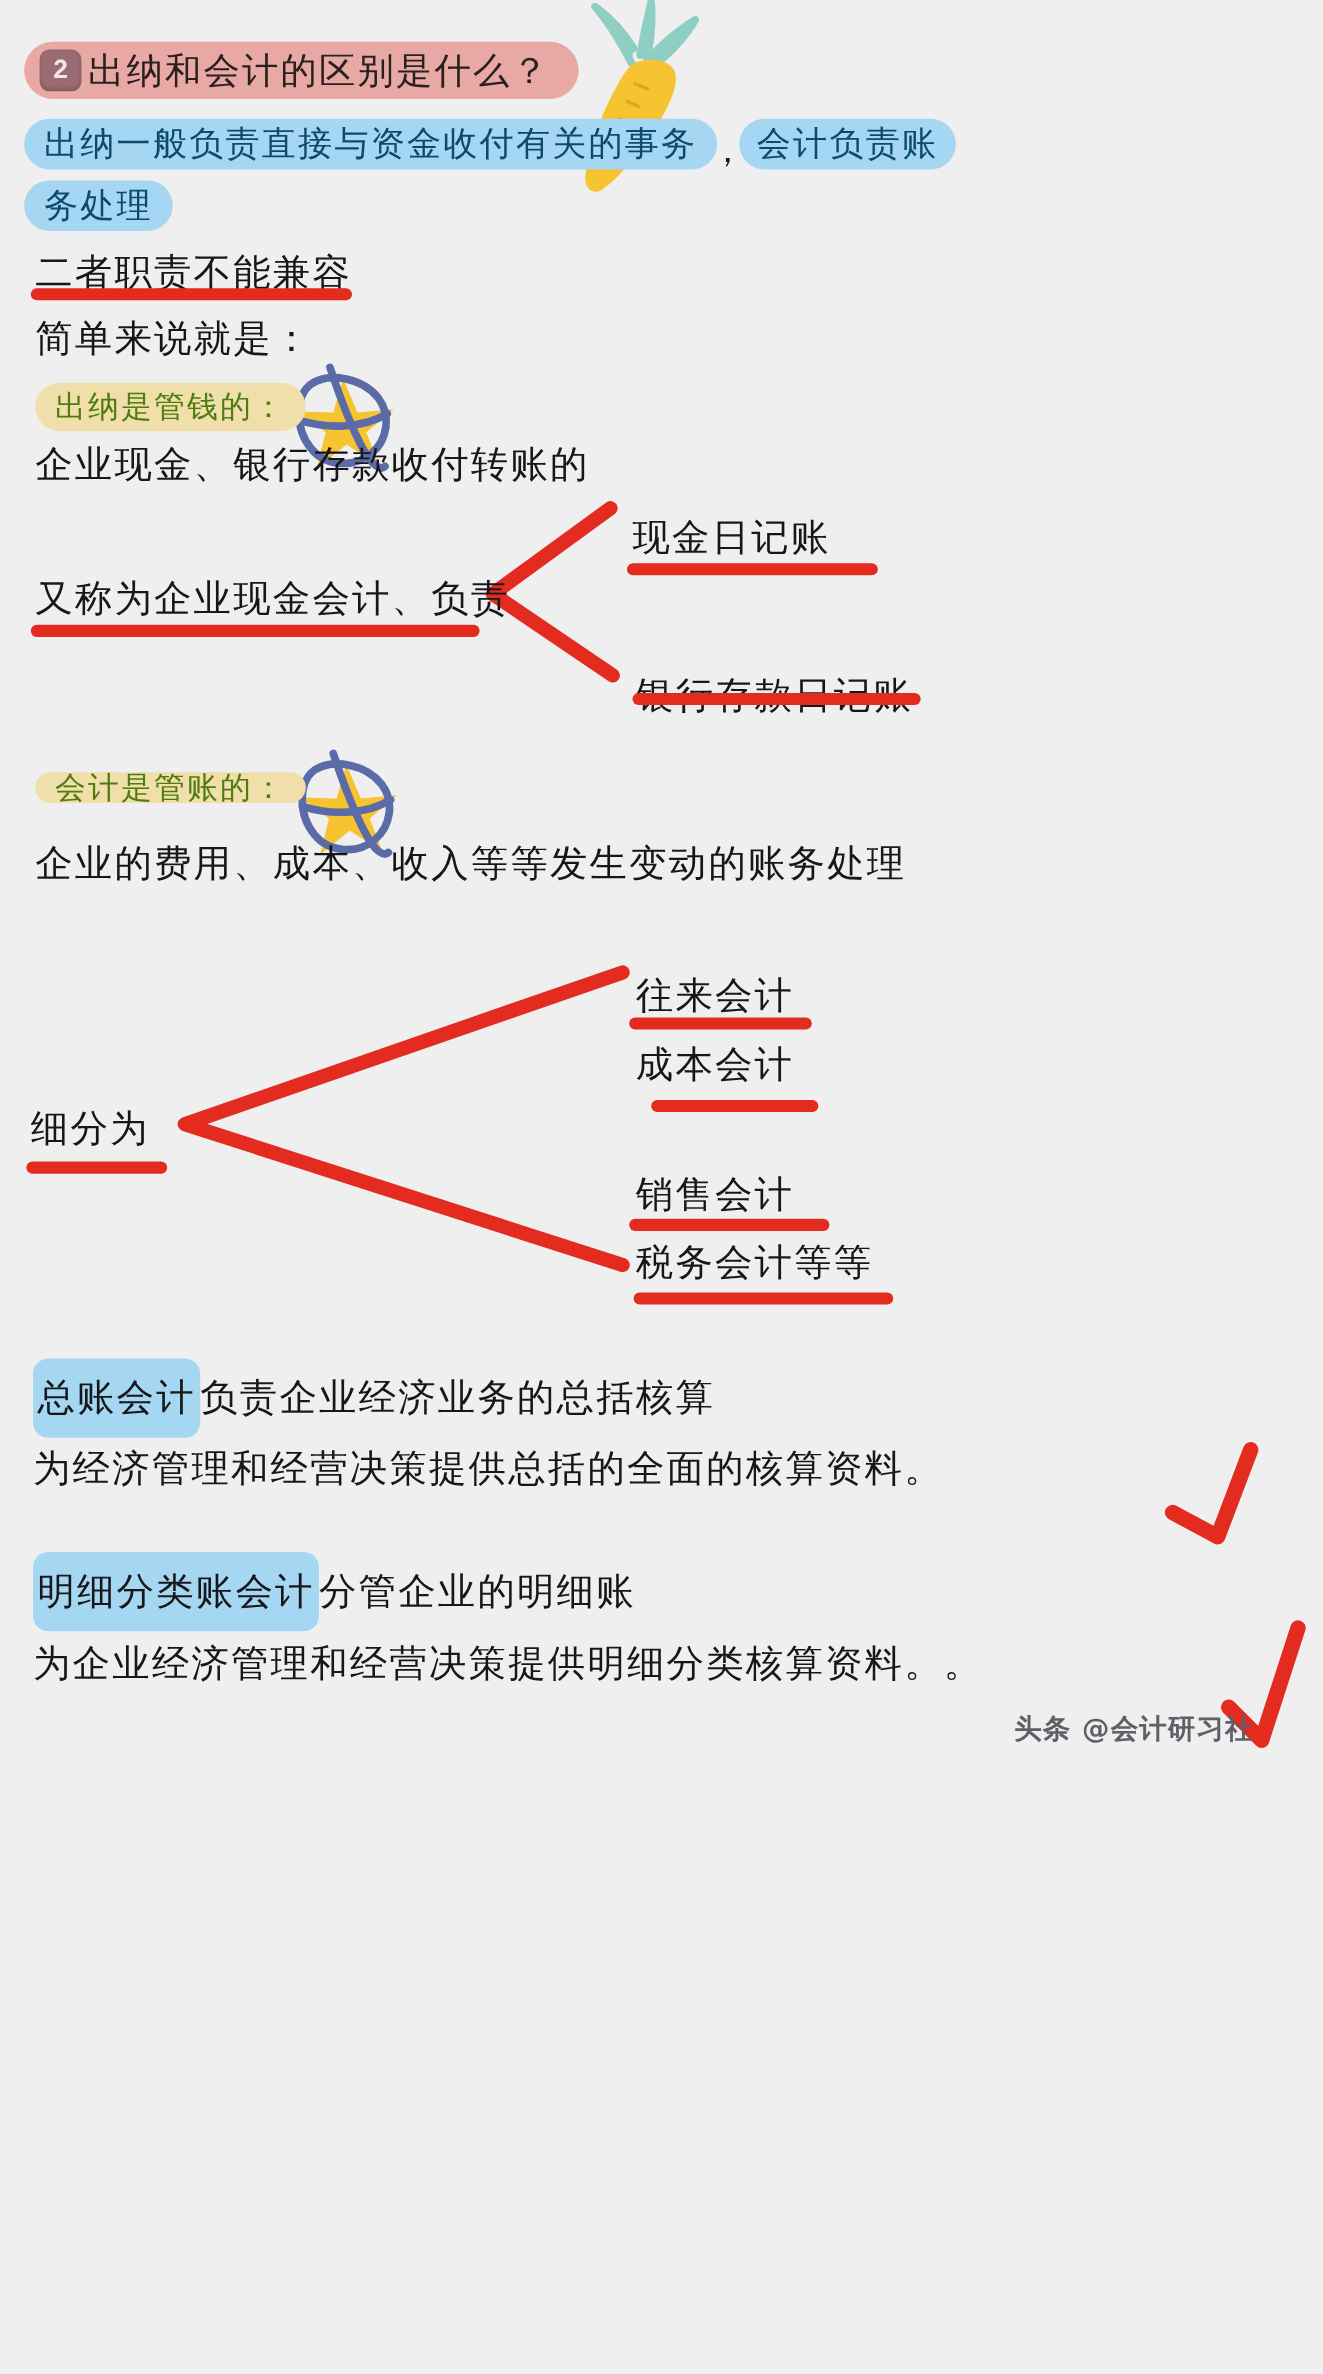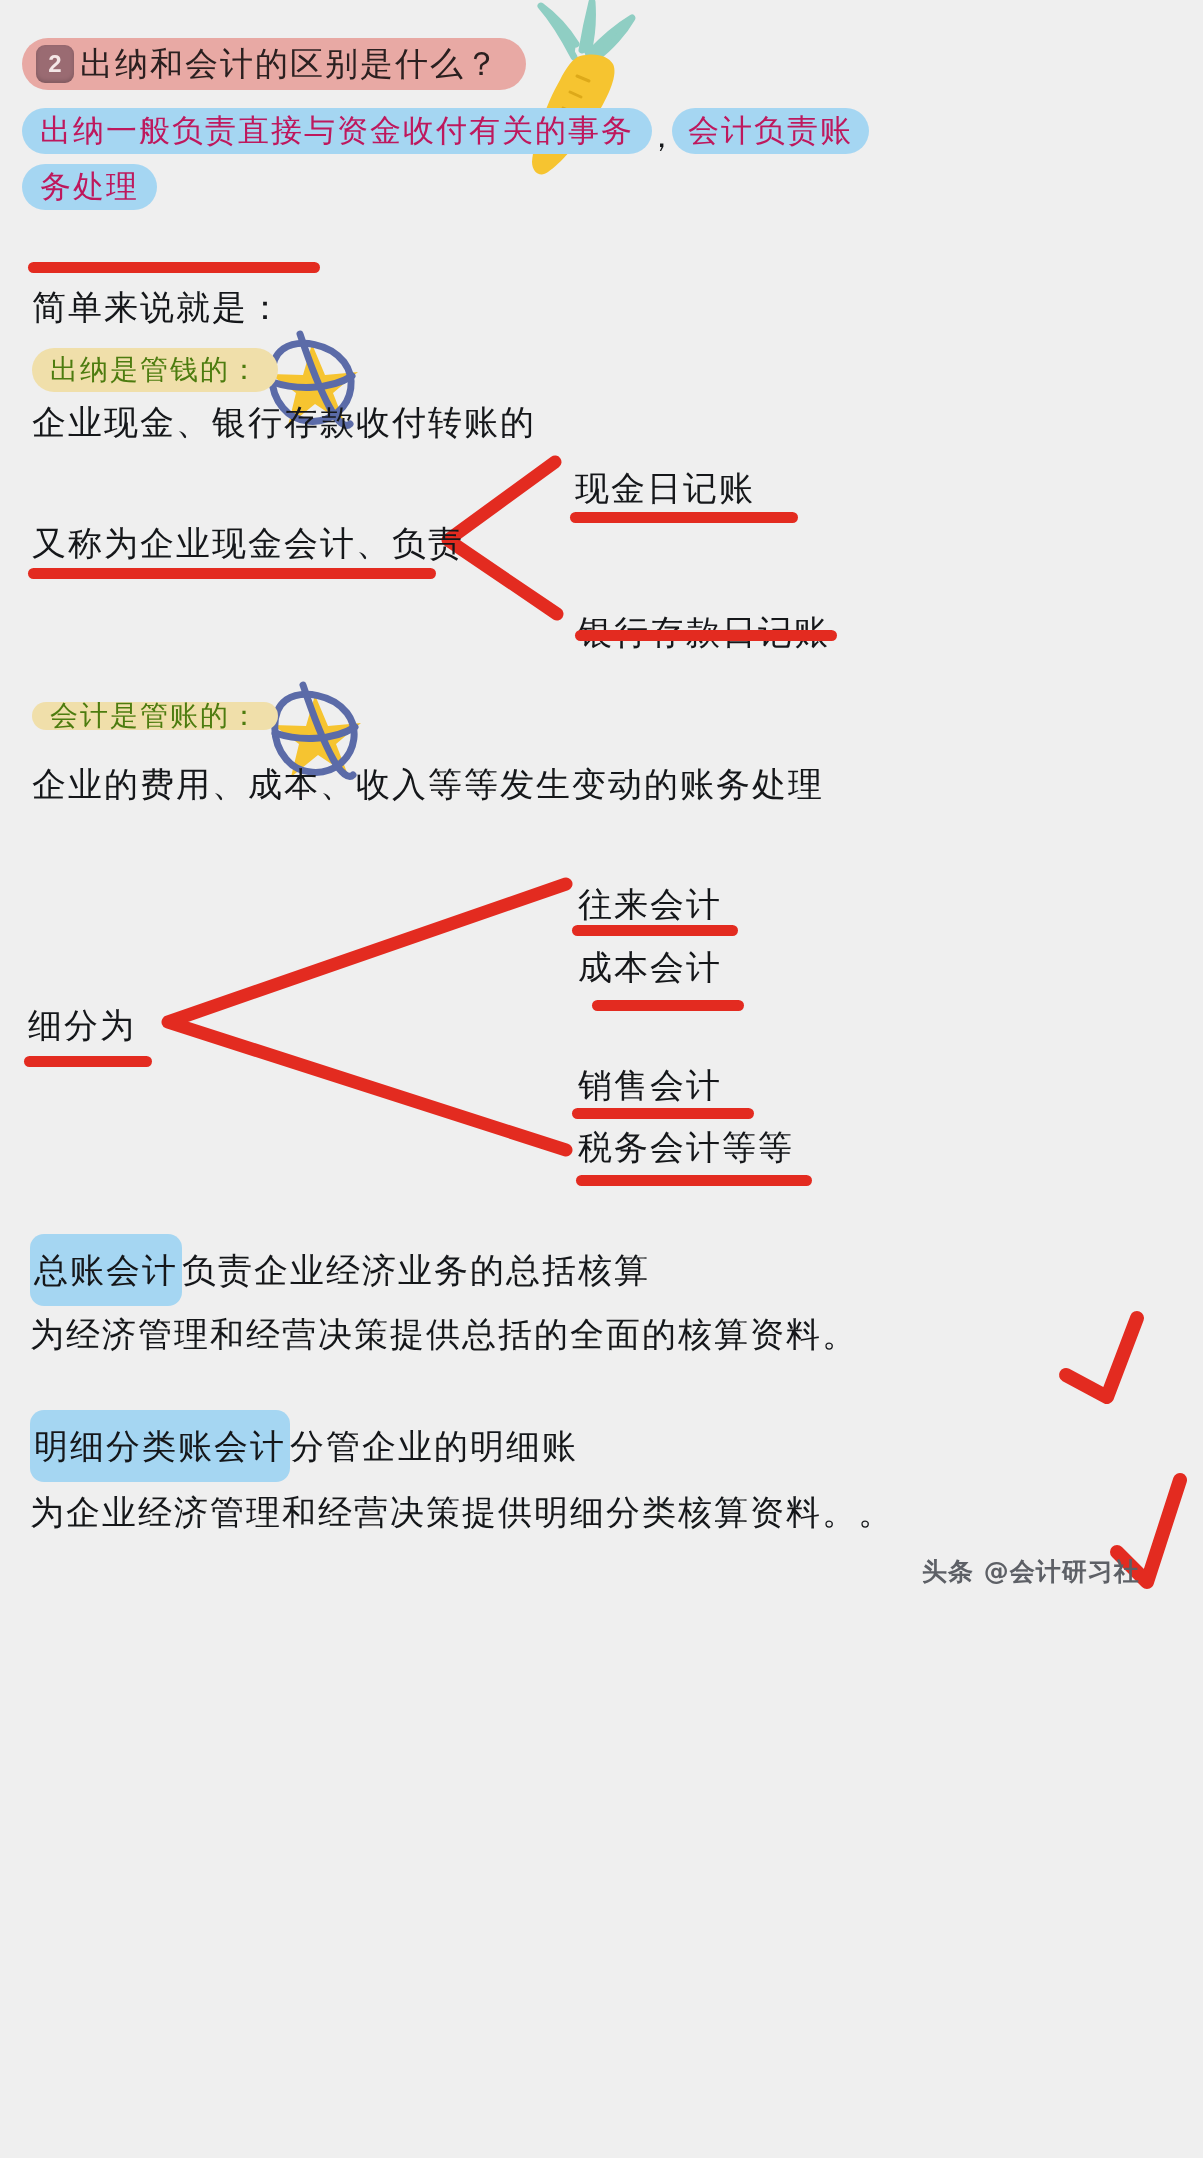--- a/index.html
+++ b/index.html
@@ -34,21 +34,21 @@
     position: absolute;
     border-radius: 40px;
     white-space: nowrap;
     display: flex;
     align-items: center;
     letter-spacing: 2px;
     font-family: "DejaVu Sans", "Liberation Sans", sans-serif;
     font-weight: 500;
   }
   .pill-pink  { background: #e8a9a4; color: #2b2020; }
-  .pill-blue  { background: #a5d6f2; color: #be185d; }
+  .pill-blue  { background: #a5d6f2; color: #0c4a6e; }
   .pill-yellow{ background: #f0dfaa; color: #4d7c0f; }
 
   
   .hl-flat-blue {
     background: #a5d6f2;
     border-radius: 14px;
     padding: 16px 4px;
   }
 
   
@@ -165,20 +165,21 @@
   <div class="hw" style="left:646px; top:116px; font-size:31px;">，</div>
 
   <div class="pill pill-blue" style="left:672px; top:108px; height:46px; padding:0 16px; font-size:31px;">
     <span>会计负责账</span>
   </div>
 
   <div class="pill pill-blue" style="left:22px; top:164px; height:46px; padding:0 18px; font-size:31px;">
     <span>务处理</span>
   </div>
 
+  <div class="hw" style="left:32px; top:225px; font-size:34px;">二者职责不能兼容</div>
   <div class="uline" style="left:28px; top:262px; width:292px;"></div>
 
   <div class="hw" style="left:32px; top:285px; font-size:34px;">简单来说就是：</div>
 
   <div class="pill pill-yellow" style="left:32px; top:348px; height:44px; padding:0 18px; font-size:28px;">
     <span>出纳是管钱的：</span>
   </div>
 
   <div class="hw" style="left:32px; top:400px; font-size:34px;">企业现金、银行存款收付转账的</div>
 

